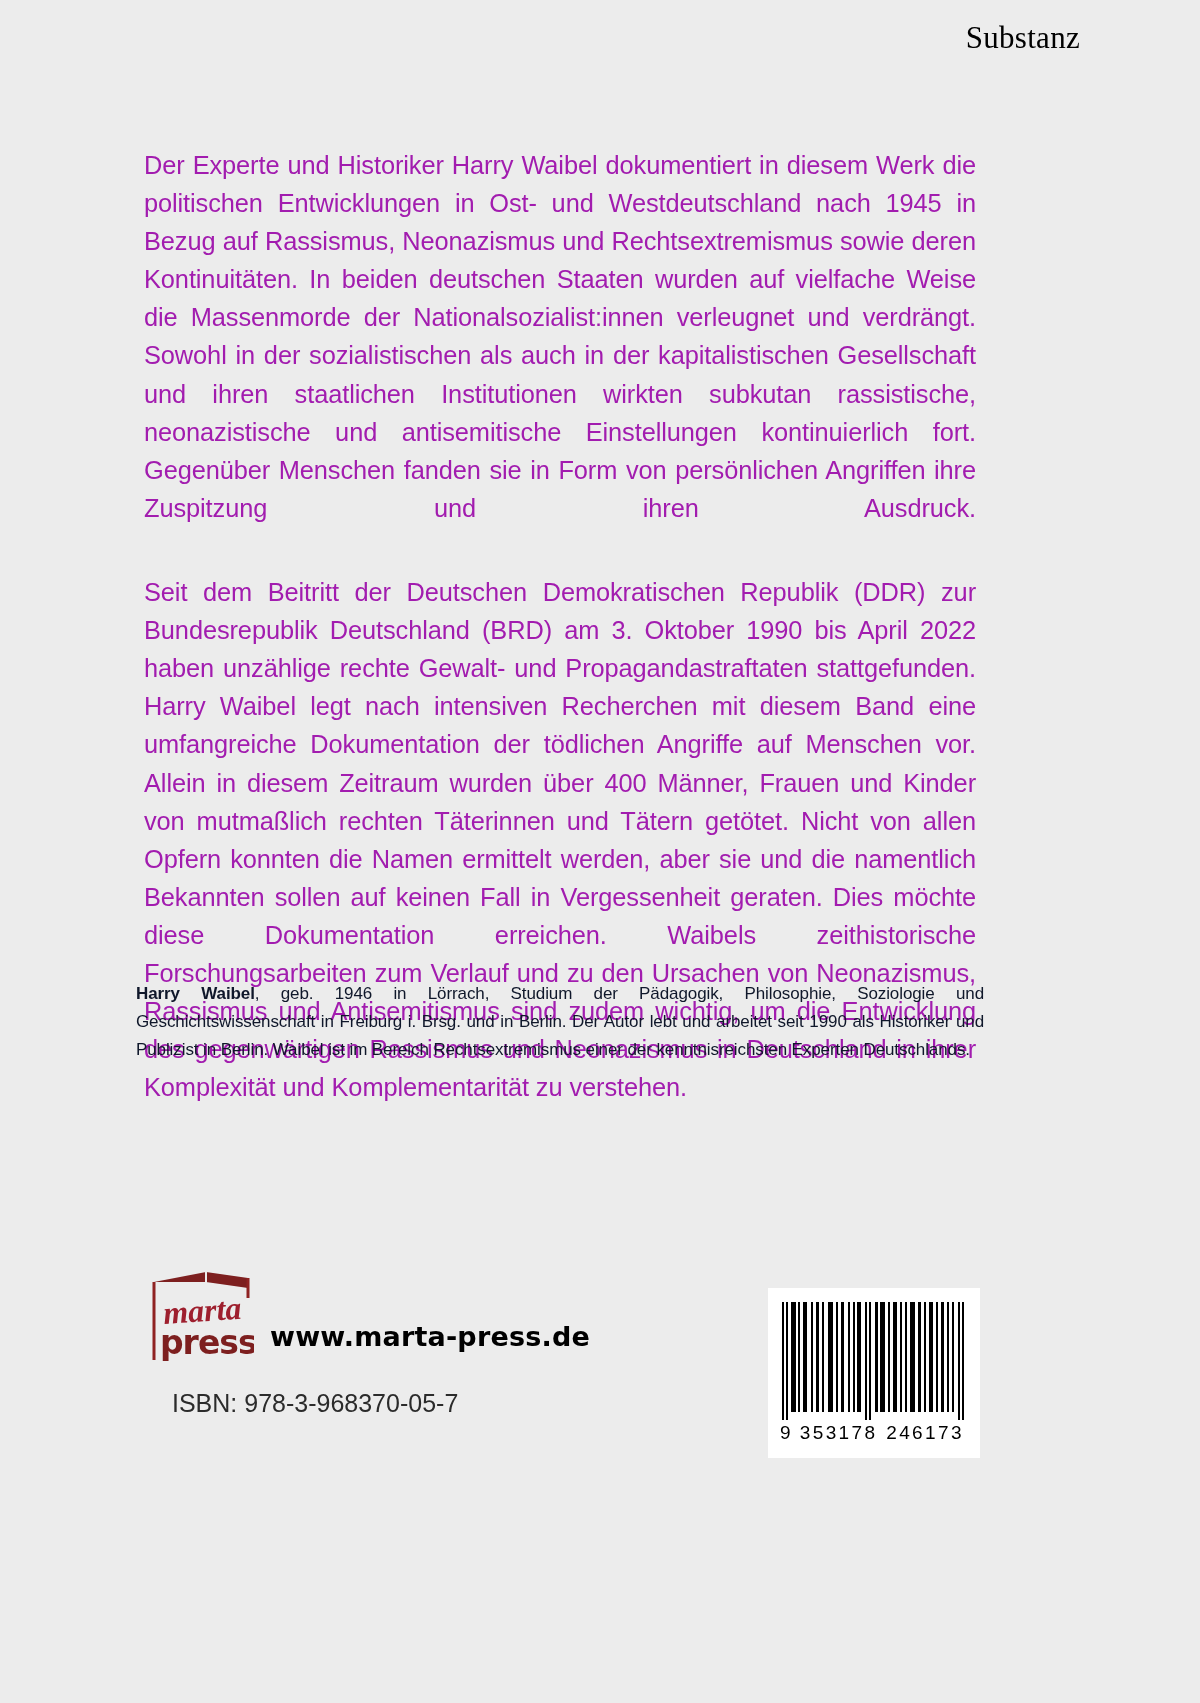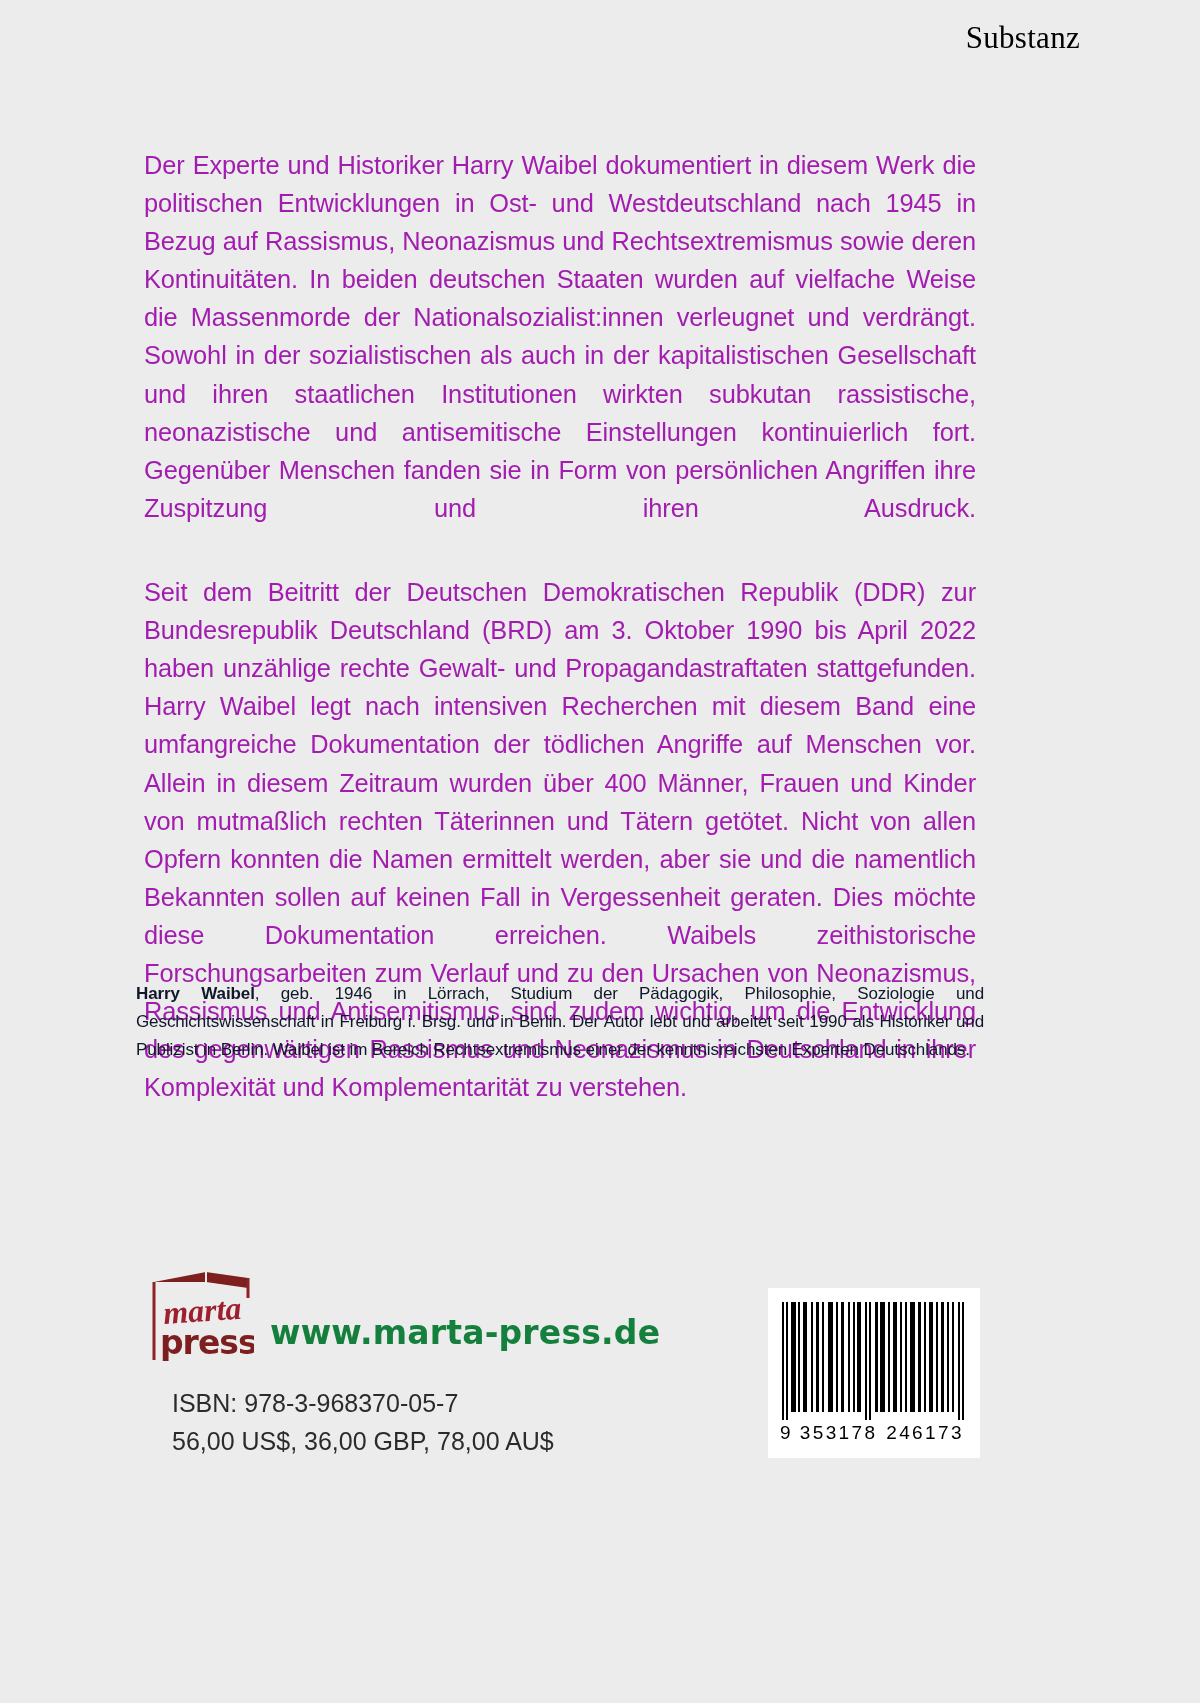--- a/index.html
+++ b/index.html
@@ -103,22 +103,22 @@
   .logo-mark {
     width: 106px;
     height: 96px;
     position: relative;
     flex: 0 0 auto;
   }
   .logo-mark svg { display: block; }
   .logo-url {
     font-family: "DejaVu Sans", sans-serif;
     font-weight: bold;
-    font-size: 33px;
-    color: #15803d;
+    font-size: 27px;
+    color: #000000;
     letter-spacing: 0.2px;
     padding-bottom: 12px;
     white-space: nowrap;
   }
 
   
   .isbn-block {
     position: absolute;
     left: 148px;
     top: 1384px;
@@ -196,21 +196,20 @@
 
           <text x="12" y="86" font-family="DejaVu Sans, sans-serif" font-weight="bold" font-size="33" fill="#7d1f1f" letter-spacing="-1">press</text>
         </svg>
       </div>
       <div class="logo-url">www.marta-press.de</div>
     </div>
   </div>
 
   <div class="isbn-block">
     <div>ISBN: 978-3-968370-05-7</div>
-    <div>56,00 US$, 36,00 GBP, 78,00 AU$</div>
   </div>
 
   <div class="barcode-box">
     <svg class="barcode-bars" viewBox="0 0 188 118" preserveAspectRatio="none">
       <g fill="#000">
         <rect x="2" y="0" width="2" height="118"></rect>
         <rect x="6" y="0" width="2" height="118"></rect>
         <rect x="11" y="0" width="5" height="110"></rect>
         <rect x="18" y="0" width="2" height="110"></rect>
         <rect x="23" y="0" width="4" height="110"></rect>

